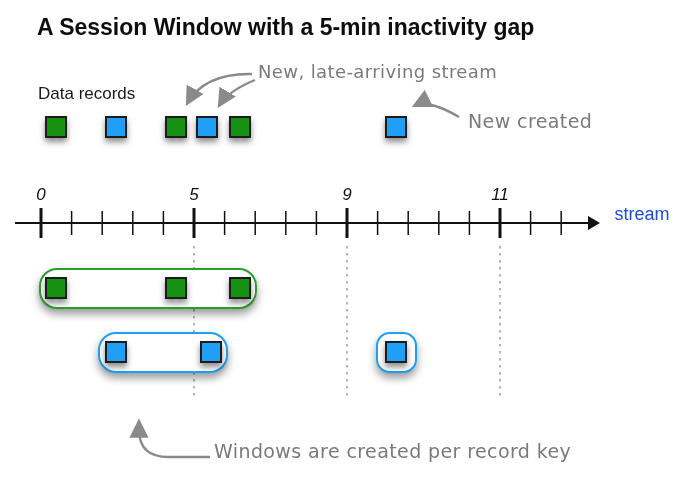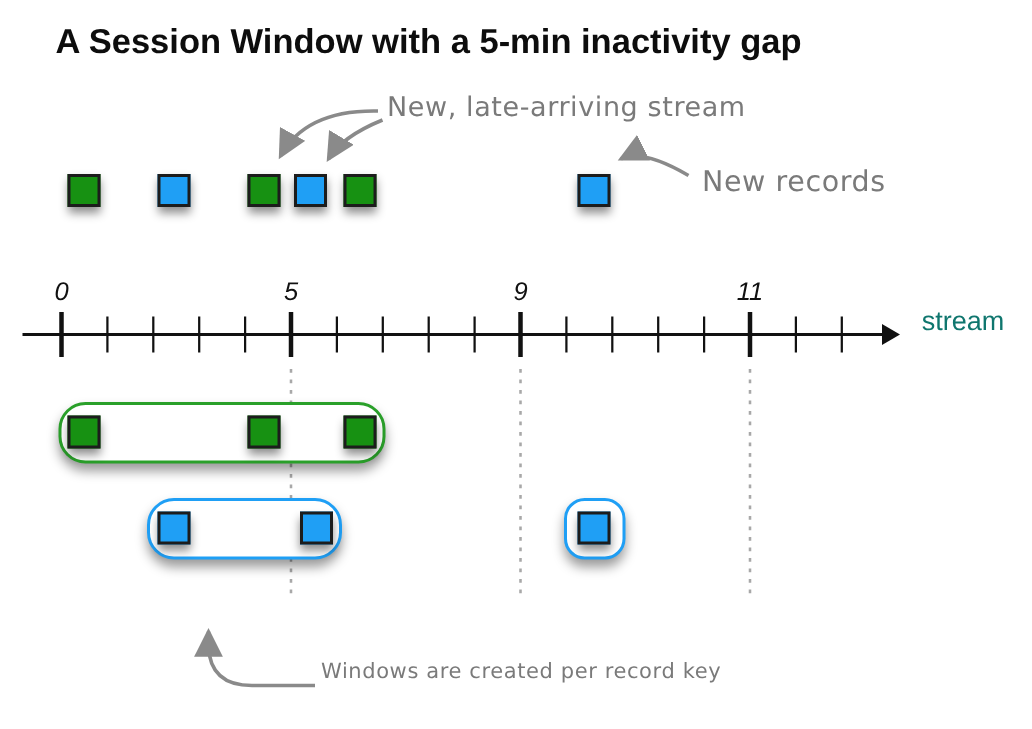--- a/index.html
+++ b/index.html
@@ -11,24 +11,24 @@
     position:absolute;left:37px;top:14px;margin:0;
     font-size:23px;font-weight:bold;letter-spacing:0px;color:#0d0d0d;white-space:nowrap;
   }
   .plain-label{position:absolute;font-size:17px;color:#1a1a1a;white-space:nowrap;}
   .hand{
     position:absolute;font-family:"DejaVu Sans",sans-serif;font-size:18px;
     color:#7a7a7a;letter-spacing:0.4px;white-space:nowrap;
   }
   #late-label{left:258px;top:61px;}
   #new-label{left:468px;top:110px;font-size:19px;}
-  #note-label{left:214px;top:440px;font-size:14px;}
+  #note-label{left:214px;top:440px;font-size:19px;}
   #stream-label{
     position:absolute;left:606px;top:203px;width:72px;text-align:center;
-    font-size:18px;line-height:23px;color:#0f766e;
+    font-size:18px;line-height:23px;color:#1d4ed8;
   }
   #layer{position:absolute;left:0;top:0;z-index:1;}
   .tick-label{
     position:absolute;top:185px;width:40px;text-align:center;
     font-size:17px;font-style:italic;color:#111;z-index:2;
   }
   .session-window{
     position:absolute;background:#ffffff;border-style:solid;border-width:2px;
     box-shadow:0 5px 8px rgba(0,0,0,0.40);z-index:3;box-sizing:border-box;
   }
@@ -37,24 +37,25 @@
     border:2px solid #1c1c1c;box-shadow:0 4px 6px rgba(0,0,0,0.45);z-index:4;
   }
 </style>
 </head>
 <body>
 
 <div id="canvas">
 
   <h1 id="title">A Session Window with a 5-min inactivity gap</h1>
 
+  <div class="plain-label" style="left:38px;top:84px;">Data records</div>
 
   <div id="late-label" class="hand">New, late-arriving stream</div>
 
-  <div id="new-label" class="hand">New records</div>
+  <div id="new-label" class="hand">New created</div>
 
   <div id="note-label" class="hand">Windows are created per record key</div>
 
   <div id="stream-label">
     <div>stream</div>
   </div>
 
   <svg id="layer" width="688" height="486" viewBox="0 0 688 486">
     <defs>
       <marker id="arrow-gray" markerWidth="9" markerHeight="8" refX="7" refY="4" orient="auto">

